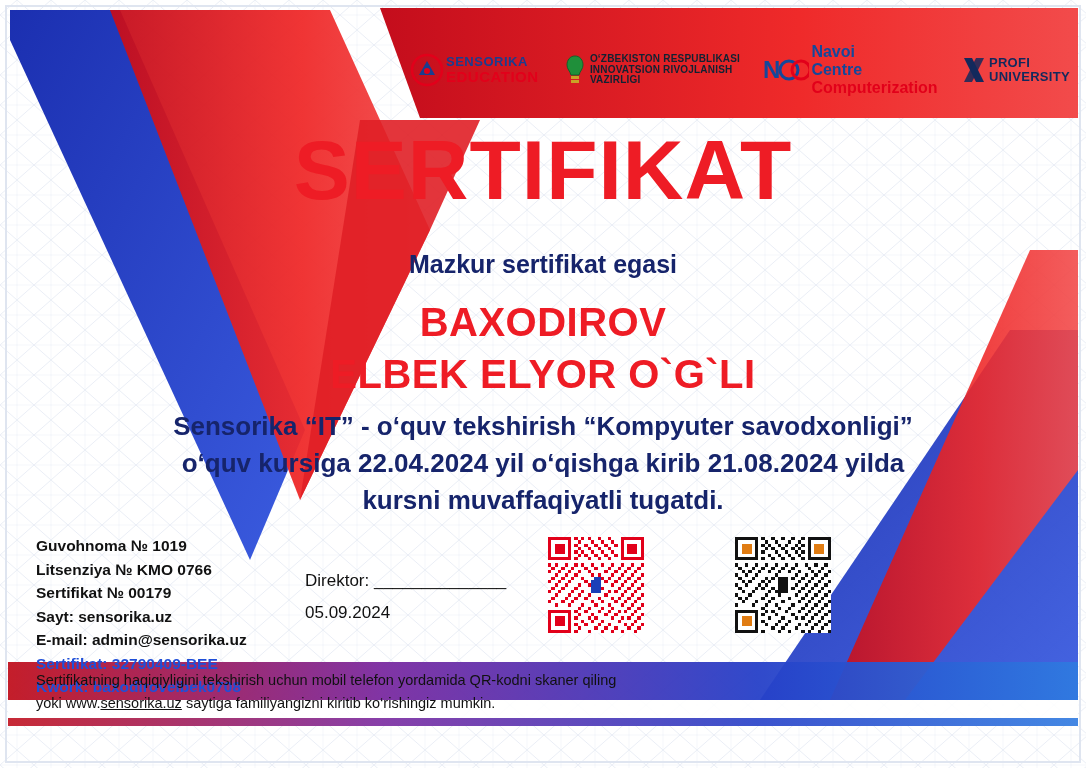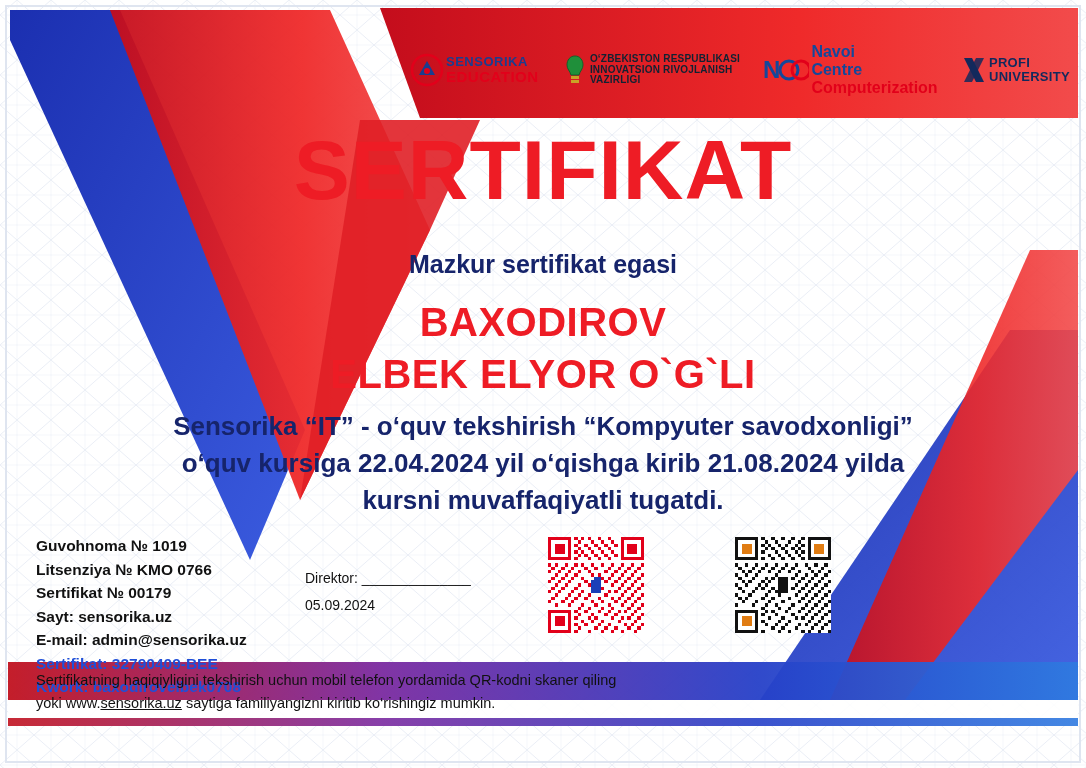--- a/index.html
+++ b/index.html
@@ -164,21 +164,21 @@
   }
   .details .blue {
     color: #1f4fd8;
   }
 
   
   .director {
     position: absolute;
     left: 305px;
     top: 565px;
-    font-size: 14px;
+    font-size: 17px;
     color: #111;
     line-height: 1.9;
   }
 
   
   .qr {
     position: absolute;
     width: 96px;
     height: 96px;
   }

